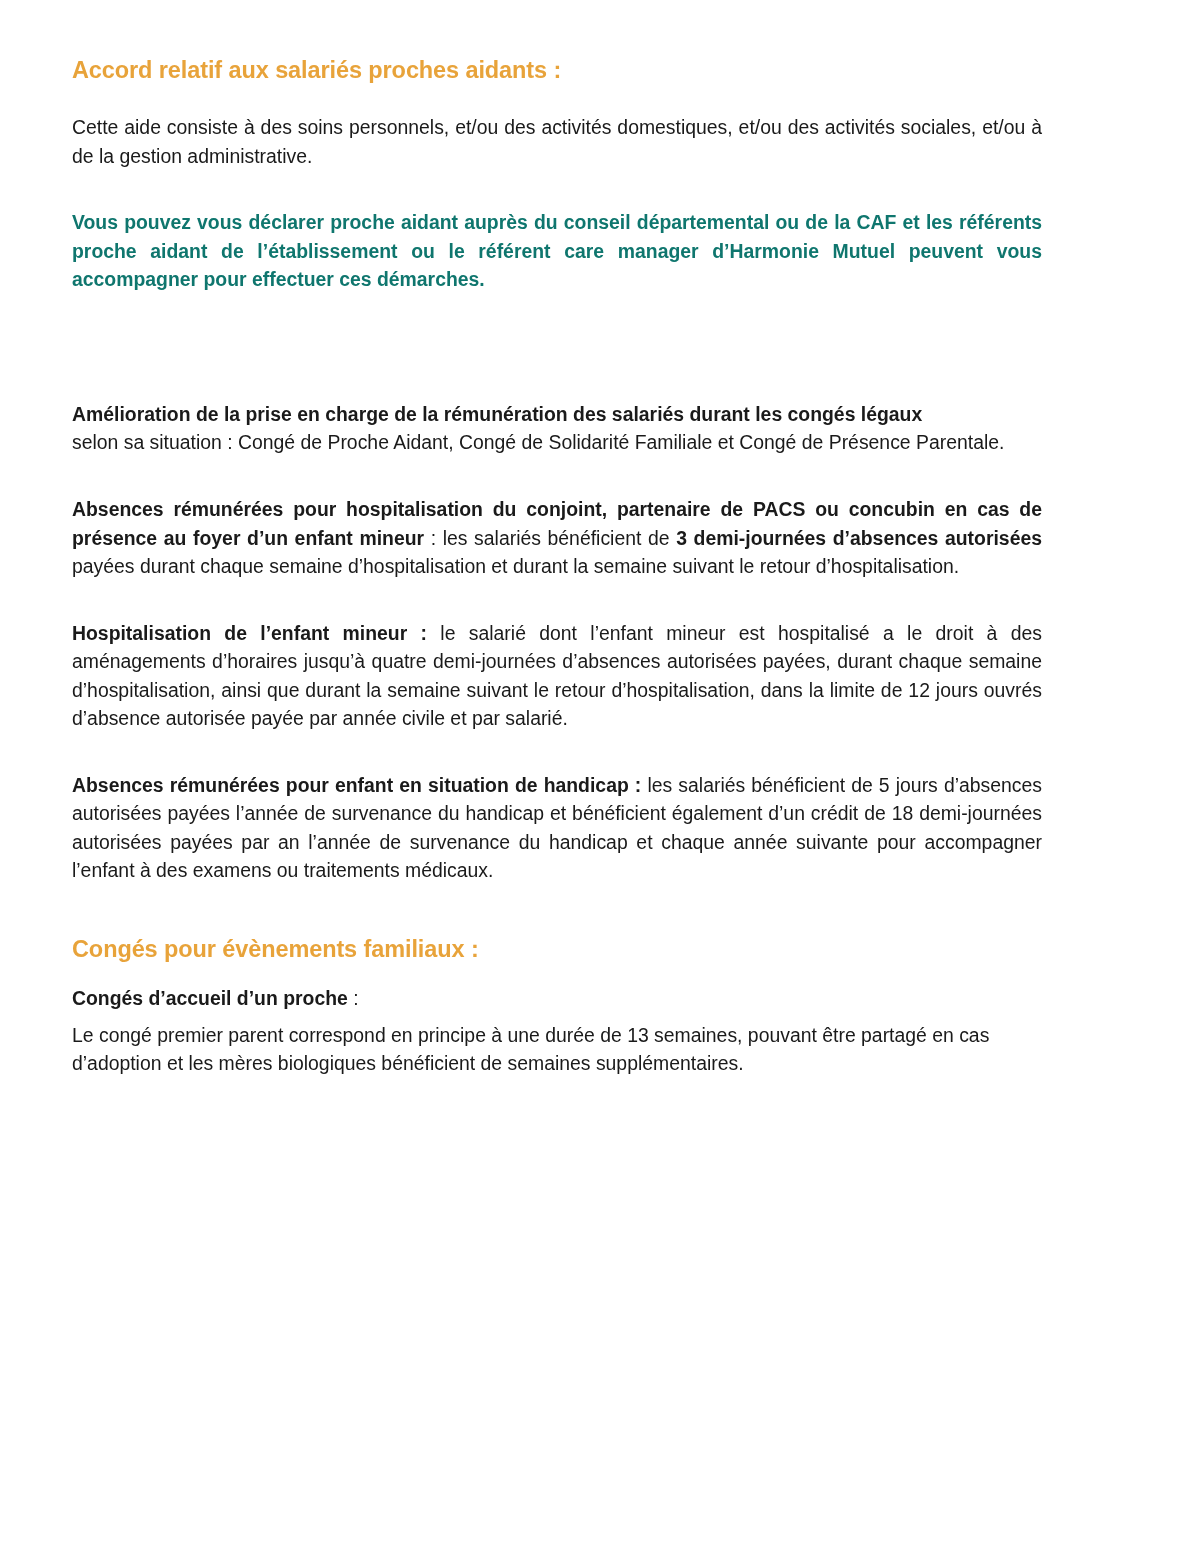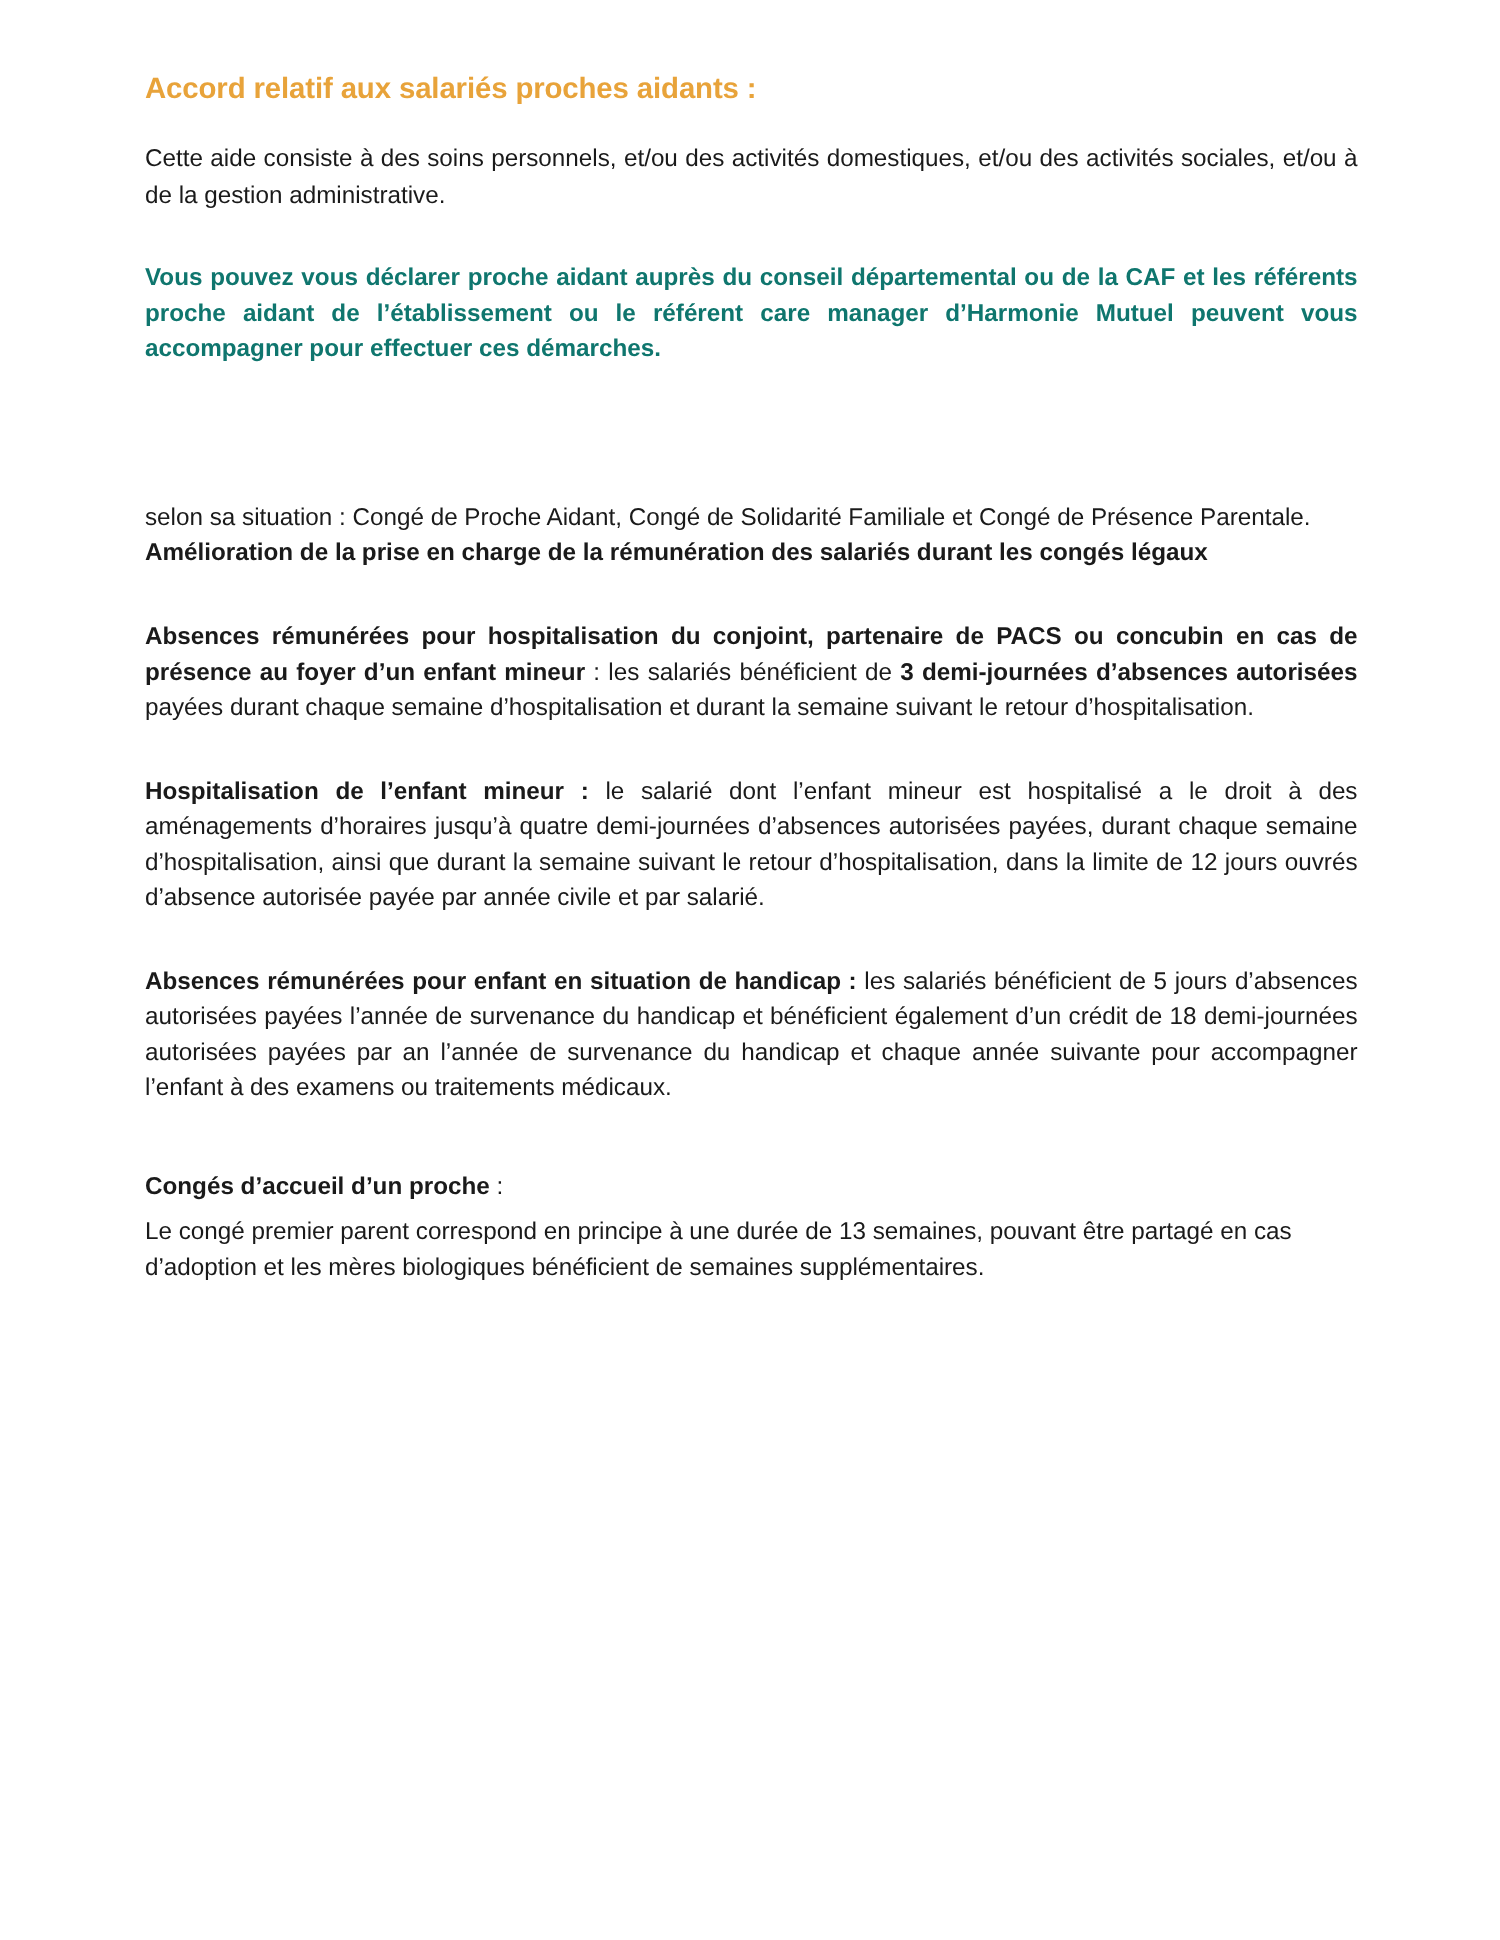--- a/index.html
+++ b/index.html
@@ -14,21 +14,21 @@
     font-family: "Liberation Sans", "DejaVu Sans", sans-serif;
     color: #1a1a1a;
     -webkit-font-smoothing: antialiased;
   }
   .page {
     position: relative;
     width: 1200px;
     height: 1552px;
     background: #ffffff;
     box-sizing: border-box;
-    padding: 56px 115px 40px 116px;
+    padding: 56px 115px 40px 72px;
   }
   .content {
     width: 970px;
   }
 
   
   .section-heading {
     color: #e8a33a;
     font-size: 23.5px;
     font-weight: bold;
@@ -85,37 +85,38 @@
     <p class="orange-block">Vous pouvez vous déclarer proche aidant auprès du conseil départemental ou de la CAF et les référents proche aidant de l’établissement ou le référent care manager d’Harmonie Mutuel peuvent vous accompagner pour effectuer ces démarches.</p>
 
     <div class="gap-xl"></div>
 
 
     <div class="gap-lg"></div>
 
 
     <div class="gap-xl"></div>
 
+    <p class="left"><b>Amélioration de la prise en charge de la rémunération des salariés durant les congés légaux</b></p>
     <p class="left">selon sa situation : Congé de Proche Aidant, Congé de Solidarité Familiale et Congé de Présence Parentale.</p>
-    <p class="left"><b>Amélioration de la prise en charge de la rémunération des salariés durant les congés légaux</b></p>
 
     <div class="gap-xl"></div>
 
     <p><b>Absences rémunérées pour hospitalisation du conjoint, partenaire de PACS ou concubin en cas de présence au foyer d’un enfant mineur</b><span> : les salariés bénéficient de </span><b>3 demi-journées d’absences autorisées</b><span> payées durant chaque semaine d’hospitalisation et durant la semaine suivant le retour d’hospitalisation.</span></p>
 
     <div class="gap-xl"></div>
 
     <p><b>Hospitalisation de l’enfant mineur :</b><span> le salarié dont l’enfant mineur est hospitalisé a le droit à des aménagements d’horaires jusqu’à quatre demi-journées d’absences autorisées payées, durant chaque semaine d’hospitalisation, ainsi que durant la semaine suivant le retour d’hospitalisation, dans la limite de 12 jours ouvrés d’absence autorisée payée par année civile et par salarié.</span></p>
 
     <div class="gap-xl"></div>
 
     <p><b>Absences rémunérées pour enfant en situation de handicap :</b><span> les salariés bénéficient de 5 jours d’absences autorisées payées l’année de survenance du handicap et bénéficient également d’un crédit de 18 demi-journées autorisées payées par an l’année de survenance du handicap et chaque année suivante pour accompagner l’enfant à des examens ou traitements médicaux.</span></p>
 
     <div class="gap-xxl"></div>
 
+    <h1 class="section-heading second">Congés pour évènements familiaux :</h1>
 
     <p class="left"><b>Congés d’accueil d’un proche</b><span> :</span></p>
 
     <div class="gap-sm"></div>
 
     <p class="left">Le congé premier parent correspond en principe à une durée de 13 semaines, pouvant être partagé en cas d’adoption et les mères biologiques bénéficient de semaines supplémentaires.</p>
 
     <div class="gap-sm"></div>
 
 

